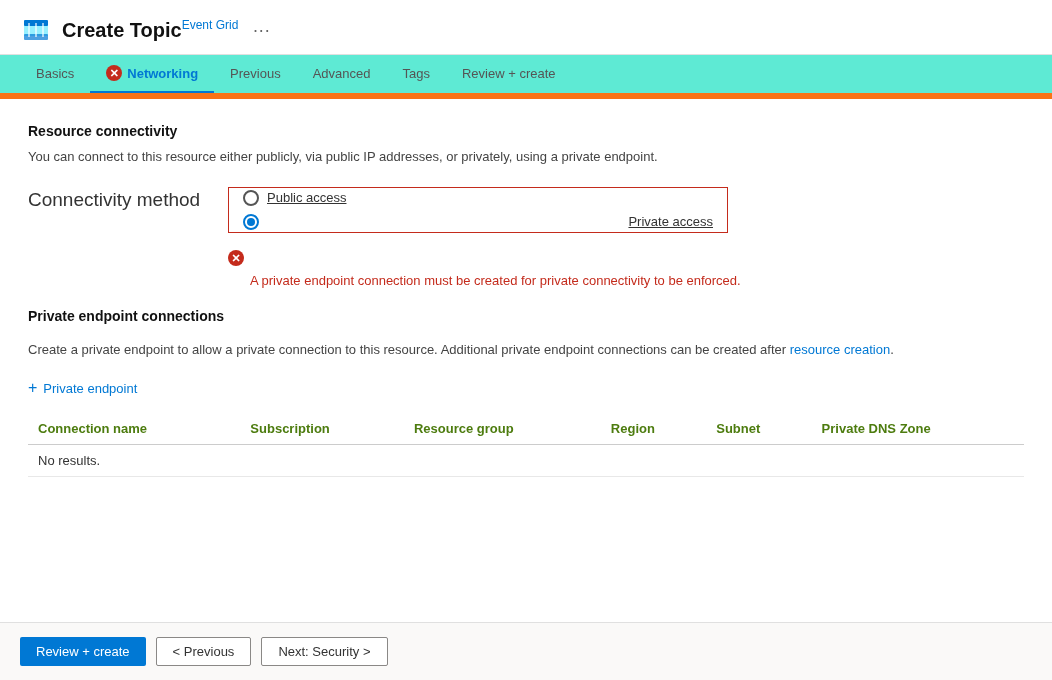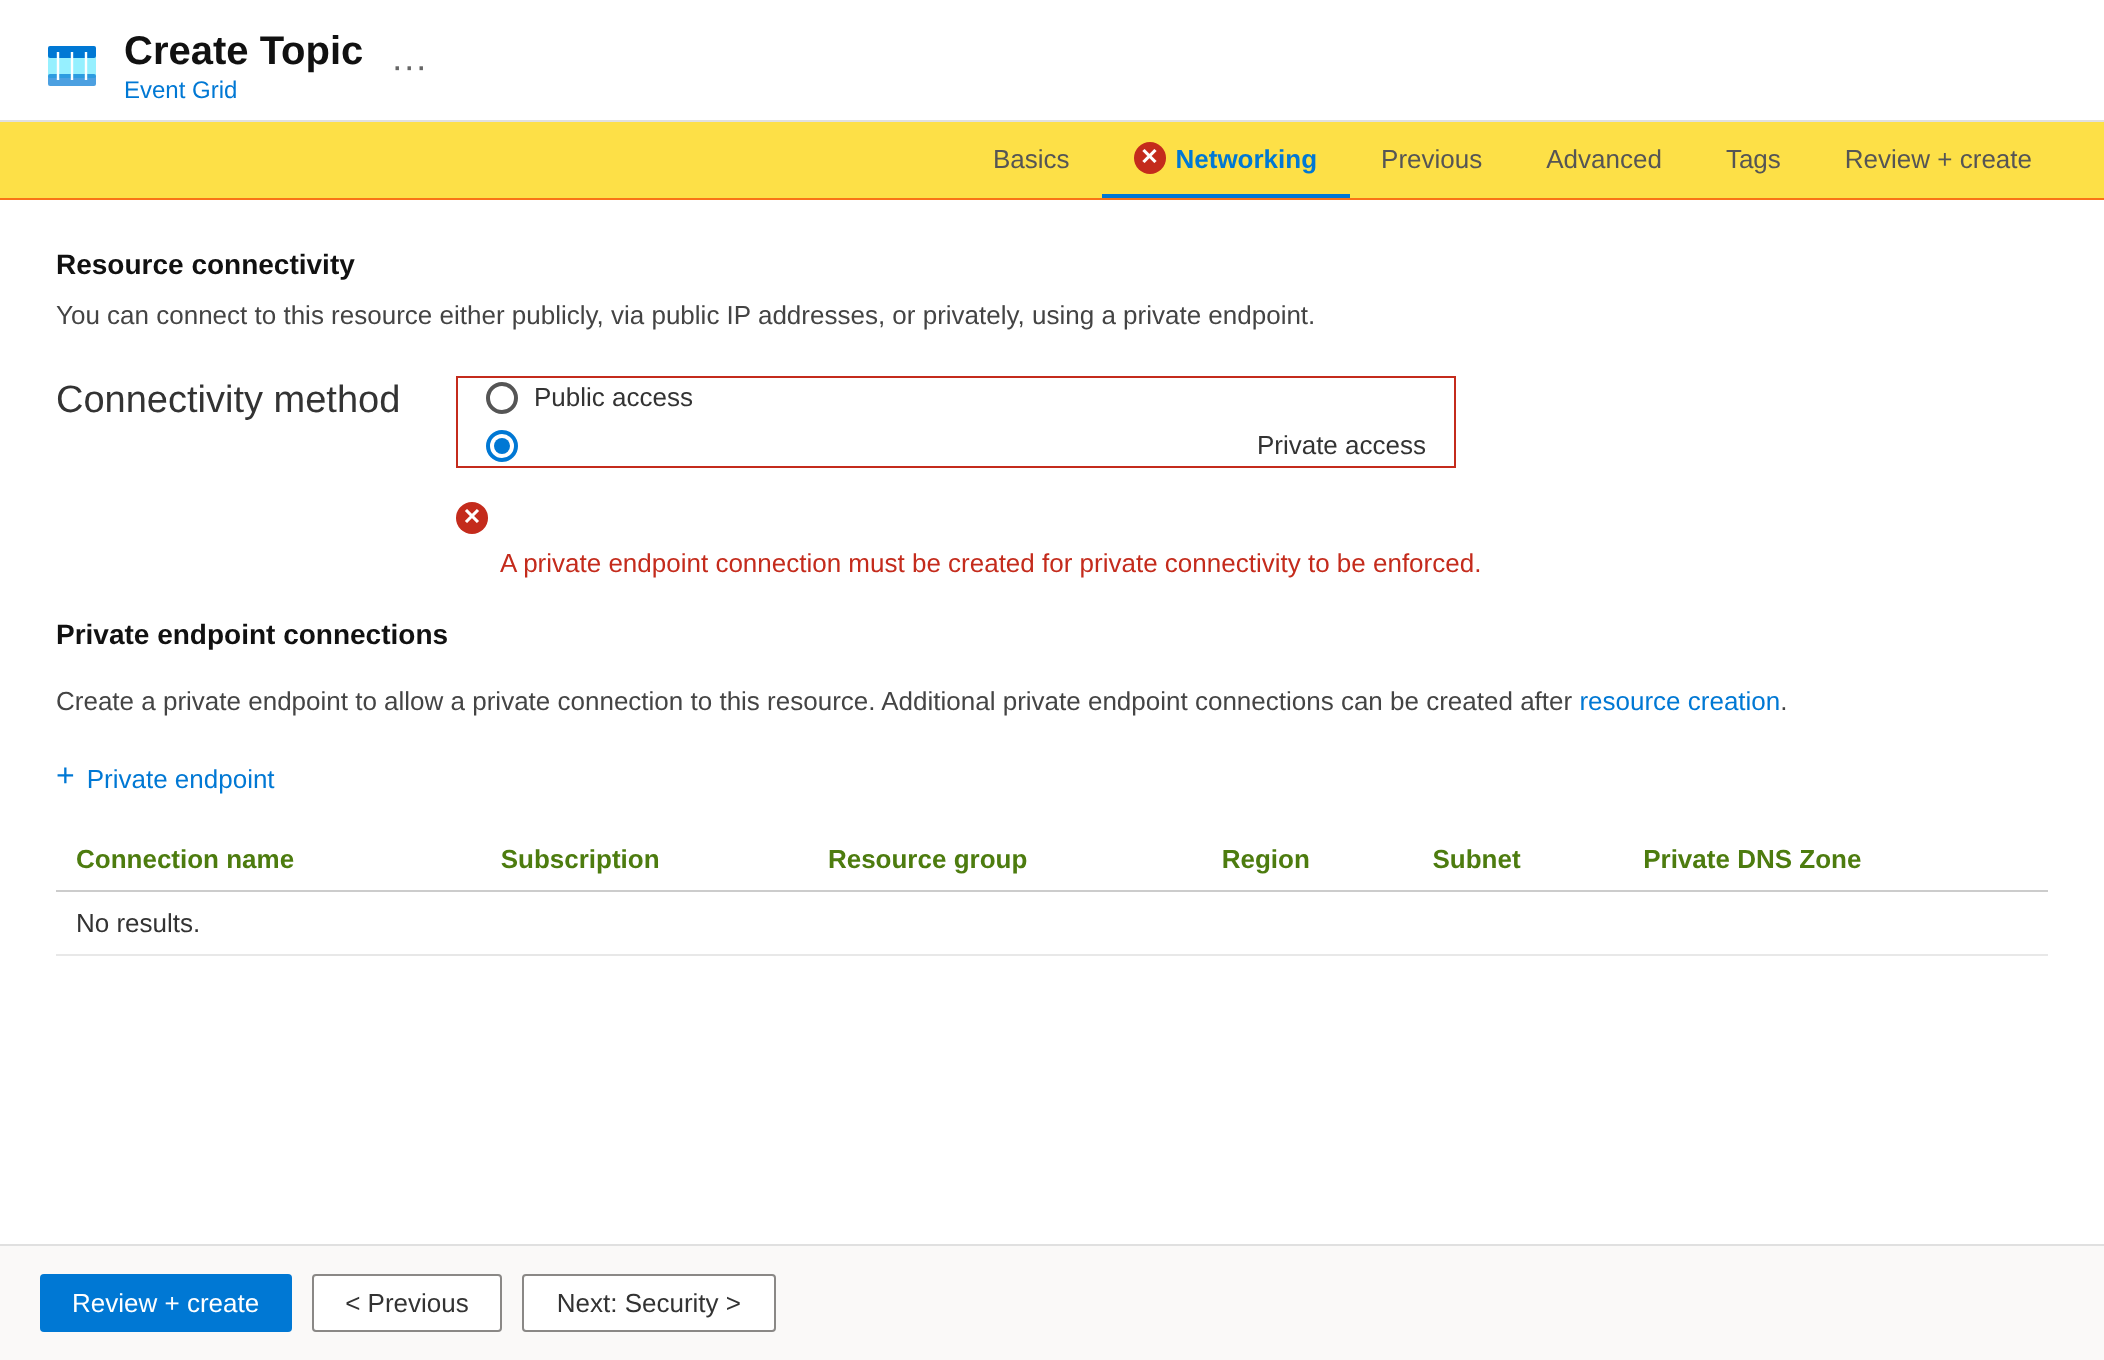--- a/index.html
+++ b/index.html
@@ -2,38 +2,38 @@
 <html><head>
   <meta charset="utf-8">
   <style>
     * { box-sizing: border-box; margin: 0; padding: 0; }
     body { font-family: 'Segoe UI', Arial, sans-serif; font-size: 13px; color: #333; background: #fff; height: 680px; width: 1052px; overflow: hidden; display: flex; flex-direction: column; }
 
     .header { padding: 14px 20px 8px 20px; border-bottom: 1px solid #e0e0e0; }
     .header-top { display: flex; align-items: center; gap: 10px; }
     .header-icon { width: 32px; height: 32px; display: flex; align-items: center; justify-content: center; }
     .header-icon svg { width: 28px; height: 28px; }
-    .header-title-group { display: flex; flex-direction: column; }
+    .header-title-group { display: flex; flex-direction: row; }
     .header-title { font-size: 20px; font-weight: 600; color: #111; line-height: 1.2; }
     .header-subtitle { font-size: 12px; color: #0078d4; }
     .header-more { color: #666; font-size: 18px; cursor: pointer; margin-left: 4px; }
 
-    .tabs { display: flex; padding: 0 20px; border-bottom: 1px solid #f97316; background: #fde047; margin-top: 0; justify-content: flex-end; }
+    .tabs { display: flex; padding: 0 20px; border-bottom: 6px solid #f97316; background: #5eead4; margin-top: 0; }
     .tab { padding: 10px 16px; font-size: 13px; color: #555; cursor: pointer; border-bottom: 2px solid transparent; white-space: nowrap; display: flex; align-items: center; gap: 5px; }
     .tab.active { color: #0078d4; border-bottom: 2px solid #0078d4; font-weight: 600; }
     .tab-error-icon { display: inline-block; width: 16px; height: 16px; border-radius: 50%; background: #c42b1c; color: white; font-size: 11px; font-weight: bold; text-align: center; line-height: 16px; }
 
     .content { flex: 1; padding: 24px 28px; overflow-y: auto; }
 
     .section-title { font-size: 14px; font-weight: 600; color: #111; margin-bottom: 8px; }
     .section-description { font-size: 13px; color: #444; margin-bottom: 20px; line-height: 1.5; }
 
     .connectivity-row { display: flex; align-items: flex-start; margin-bottom: 16px; }
     .connectivity-label { width: 200px; font-size: 19px; color: #333; padding-top: 2px; }
-    .connectivity-options { border: 1.5px solid #c42b1c; padding: 2px 14px; min-width: 500px; }
+    .connectivity-options { border: 1.5px solid #c42b1c; padding: 2px 14px; min-width: 500px; text-decoration: underline; }
     .radio-option { display: flex; align-items: center; gap: 8px; margin-bottom: 8px; cursor: pointer; }
     .radio-option:last-child { margin-bottom: 0; justify-content: space-between; }
     .radio-circle { width: 16px; height: 16px; border-radius: 50%; border: 2px solid #555; display: flex; align-items: center; justify-content: center; flex-shrink: 0; }
     .radio-circle.selected { border-color: #0078d4; }
     .radio-circle.selected::after { content: ''; width: 8px; height: 8px; border-radius: 50%; background: #0078d4; display: block; }
     .radio-label { font-size: 13px; color: #333; }
 
     .error-message { display: flex; align-items: flex-start; gap: 6px; margin-left: 200px; margin-top: 6px; }
     .error-icon { width: 16px; height: 16px; border-radius: 50%; background: #c42b1c; color: white; font-size: 11px; font-weight: bold; text-align: center; line-height: 16px; flex-shrink: 0; margin-top: 1px; }
     .error-text { font-size: 13px; color: #c42b1c; margin-top: 24px; }

